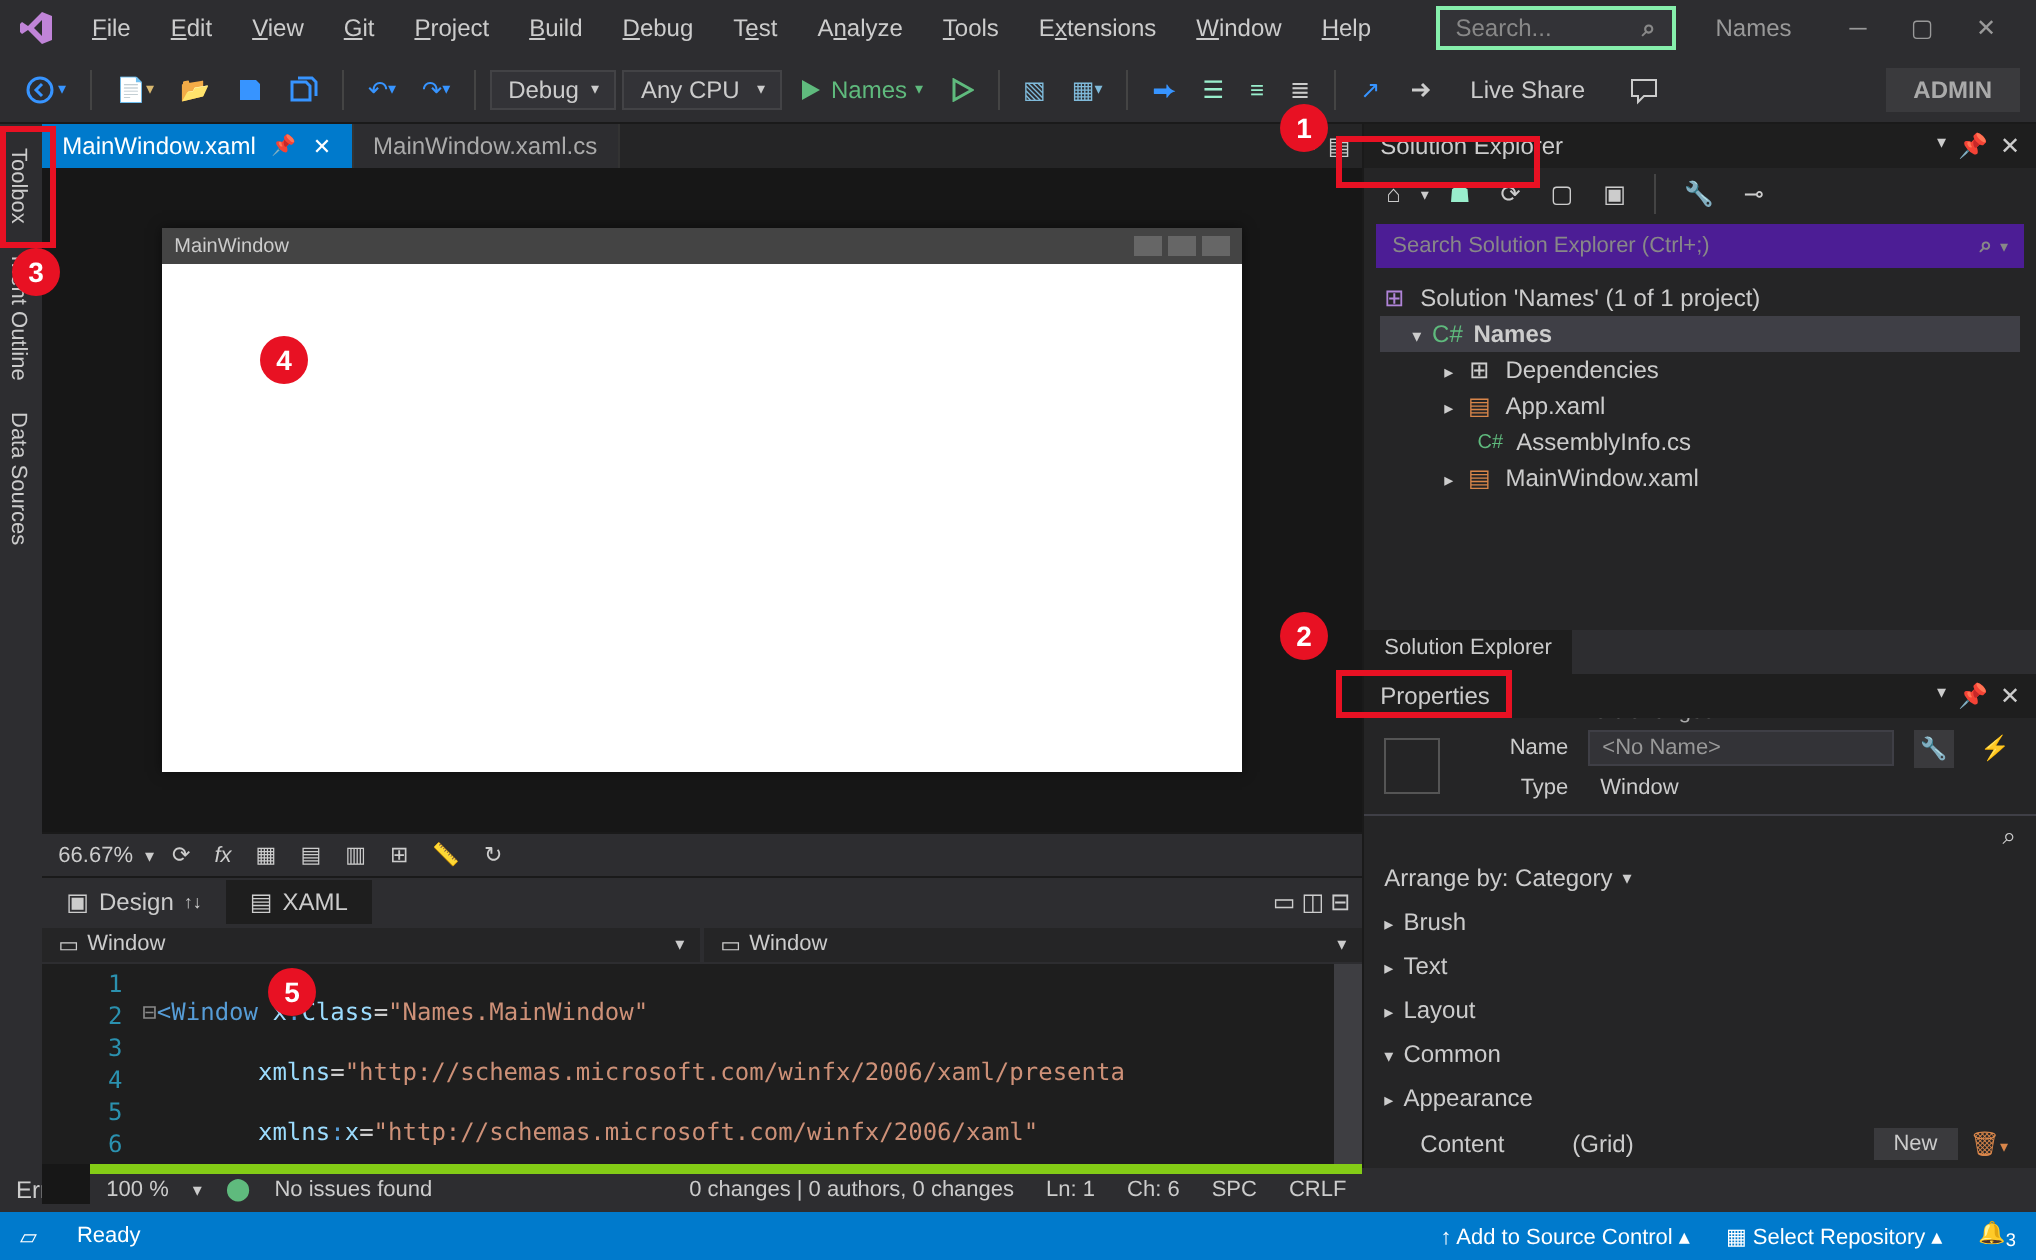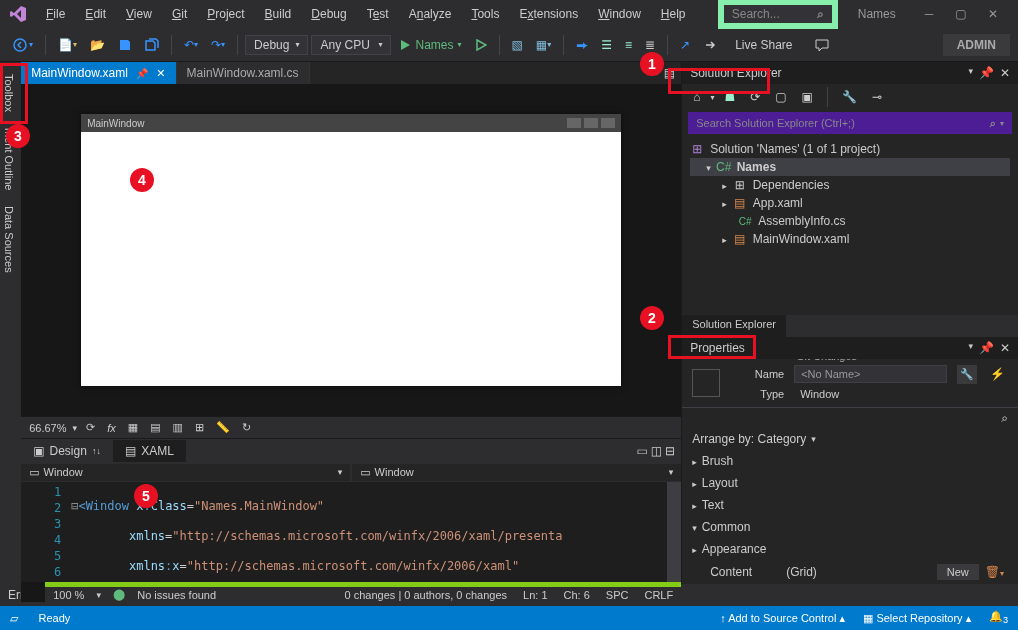--- a/index.html
+++ b/index.html
@@ -41,21 +41,21 @@
 .menu-item u { text-decoration: underline; }
 .search-box {
   margin-left: auto;
   background: #333337;
   padding: 2px 8px;
   width: 120px;
   color: #888;
   display: flex;
   align-items: center;
   gap: 6px;
-  border: 6px solid #86efac;
+  border: 2px solid #86efac;
 }
 .title-name { margin-left: 20px; color: #999; }
 .window-controls {
   margin-left: auto;
   display: flex;
   gap: 14px;
   padding-right: 8px;
 }
 .win-ctrl {
   width: 18px;
@@ -768,25 +768,25 @@
       <div class="props-category">
         <span>Arrange by: Category</span>
           <span style="font-size:9px">▾</span>
       </div>
       <div class="props-category">
           <span class="tri"></span>
           <span>Brush</span>
         </div>
       <div class="props-category">
           <span class="tri"></span>
-          <span>Layout</span>
+          <span>Text</span>
         </div>
       <div class="props-category">
           <span class="tri"></span>
-          <span>Text</span>
+          <span>Layout</span>
         </div>
       <div class="props-category">
           <span class="tri-down"></span>
           <span>Common</span>
         </div>
       <div class="props-category">
           <span class="tri"></span>
           <span>Appearance</span>
         </div>
       <div class="props-content-row">

